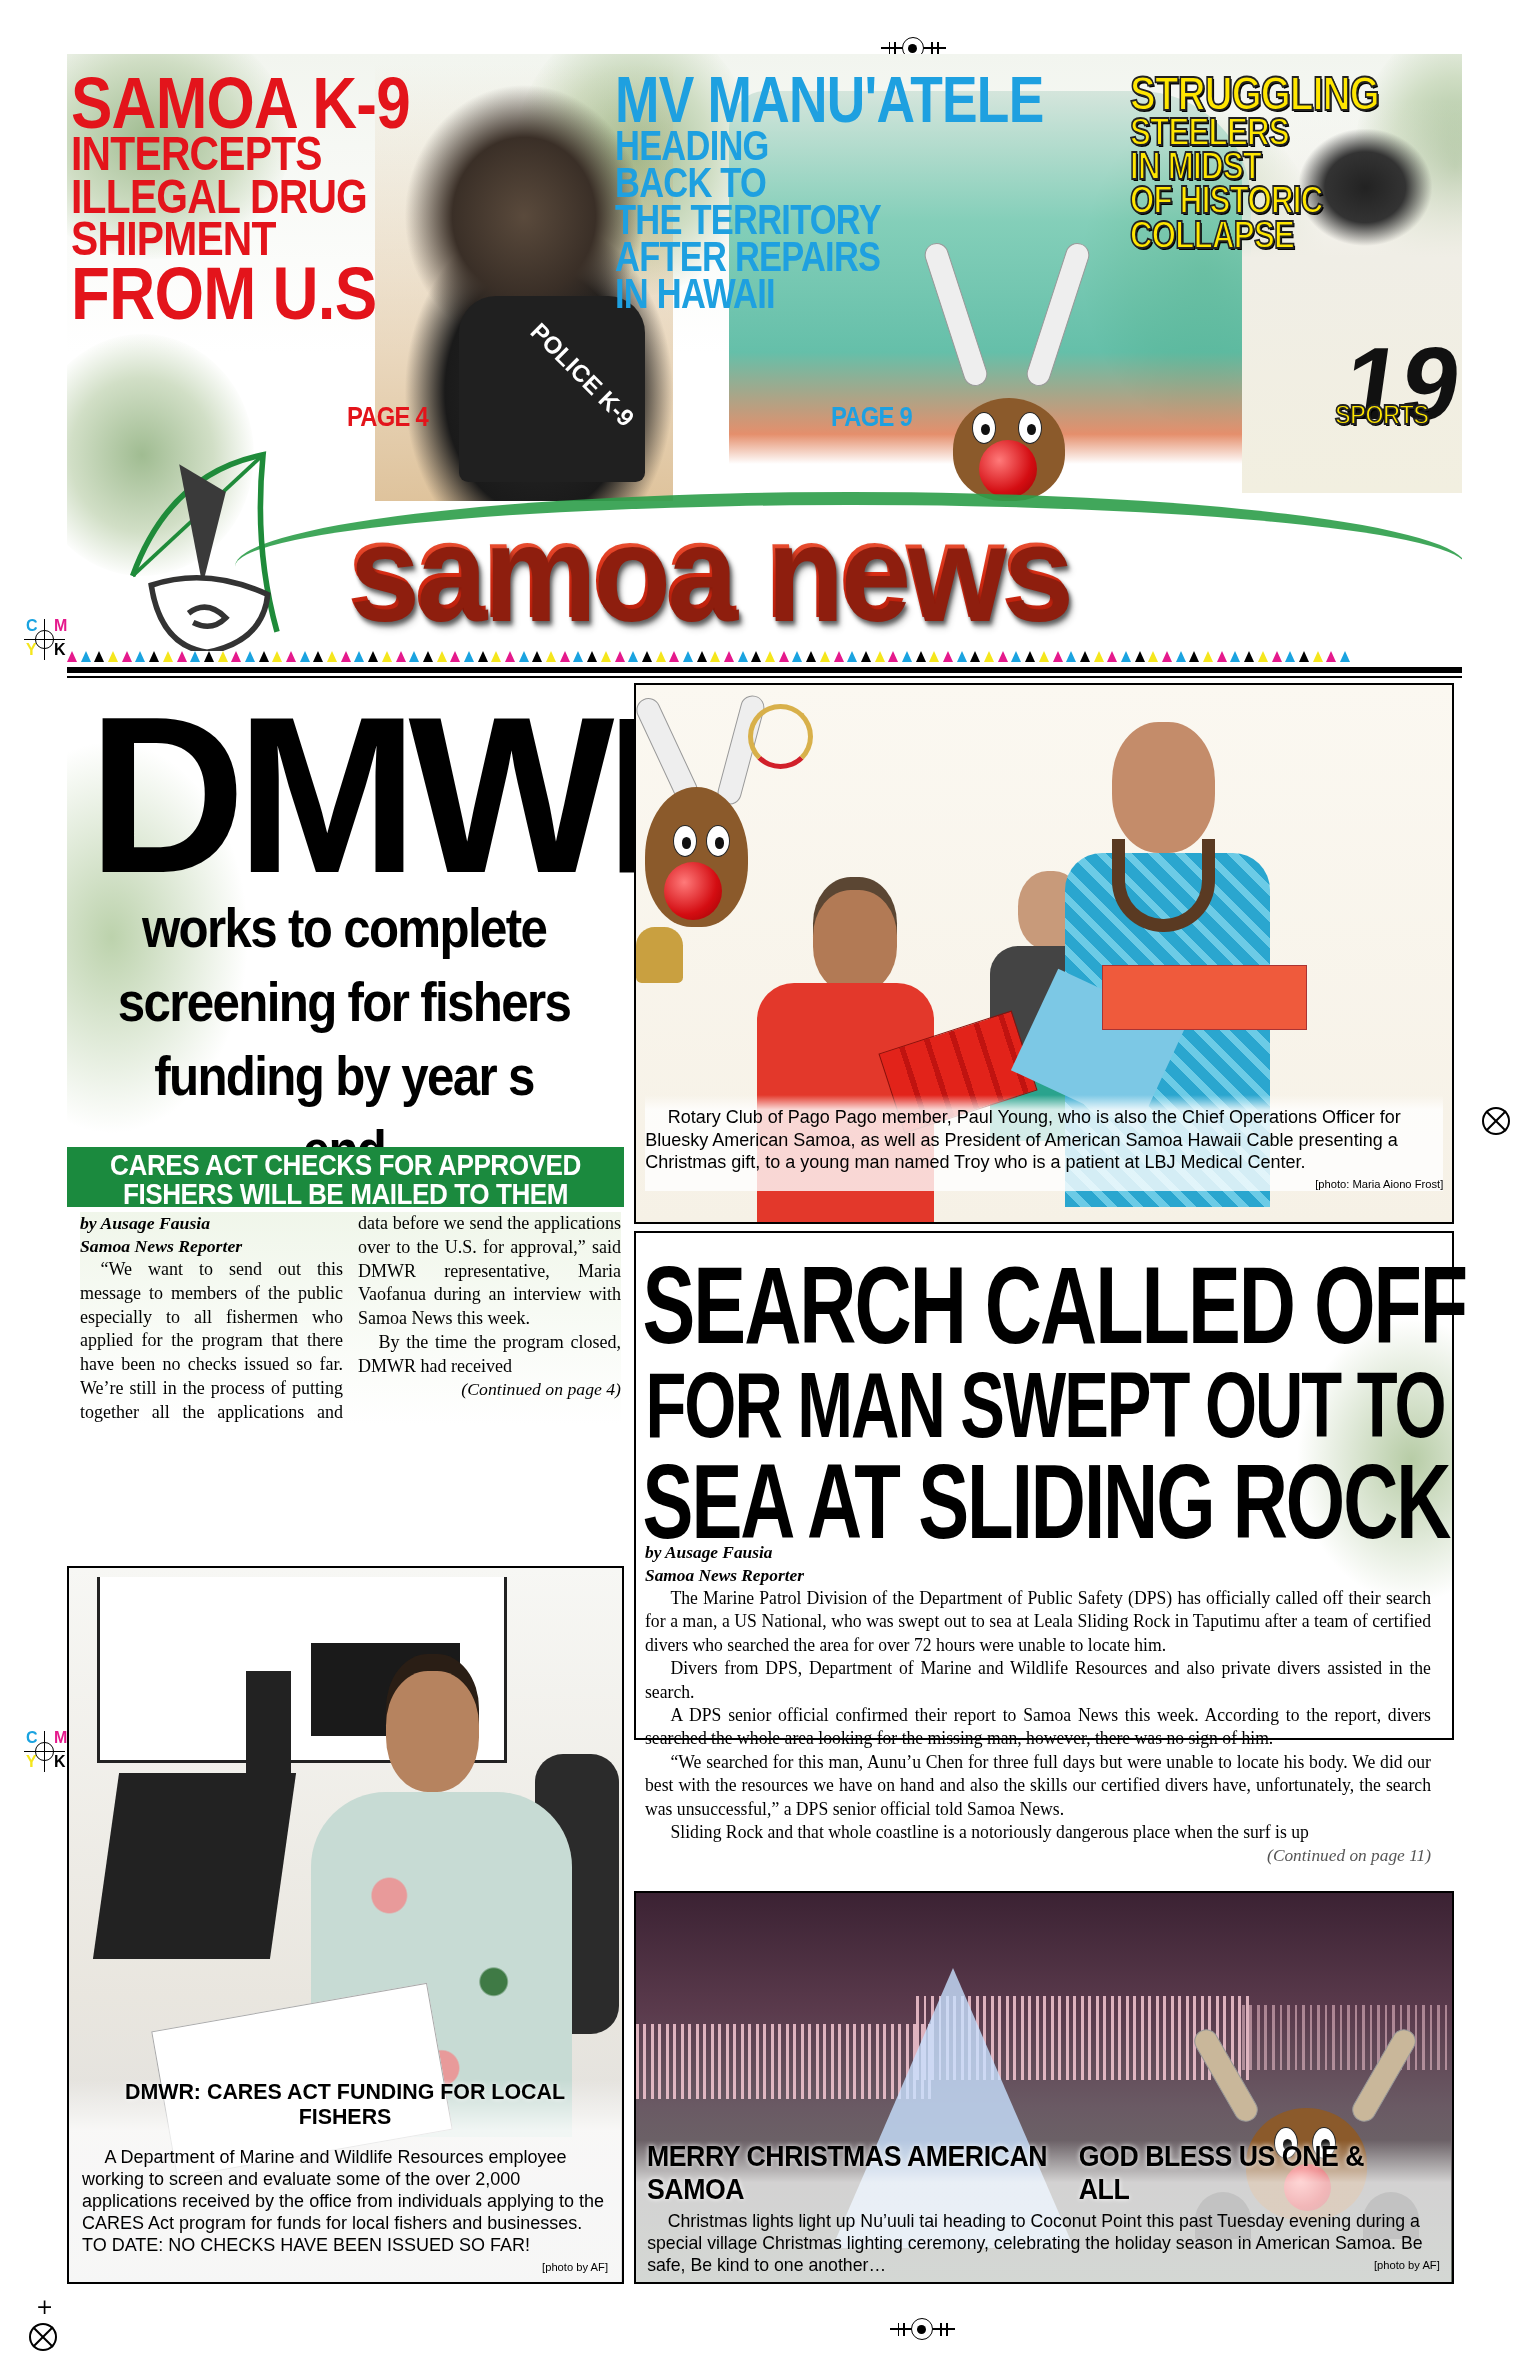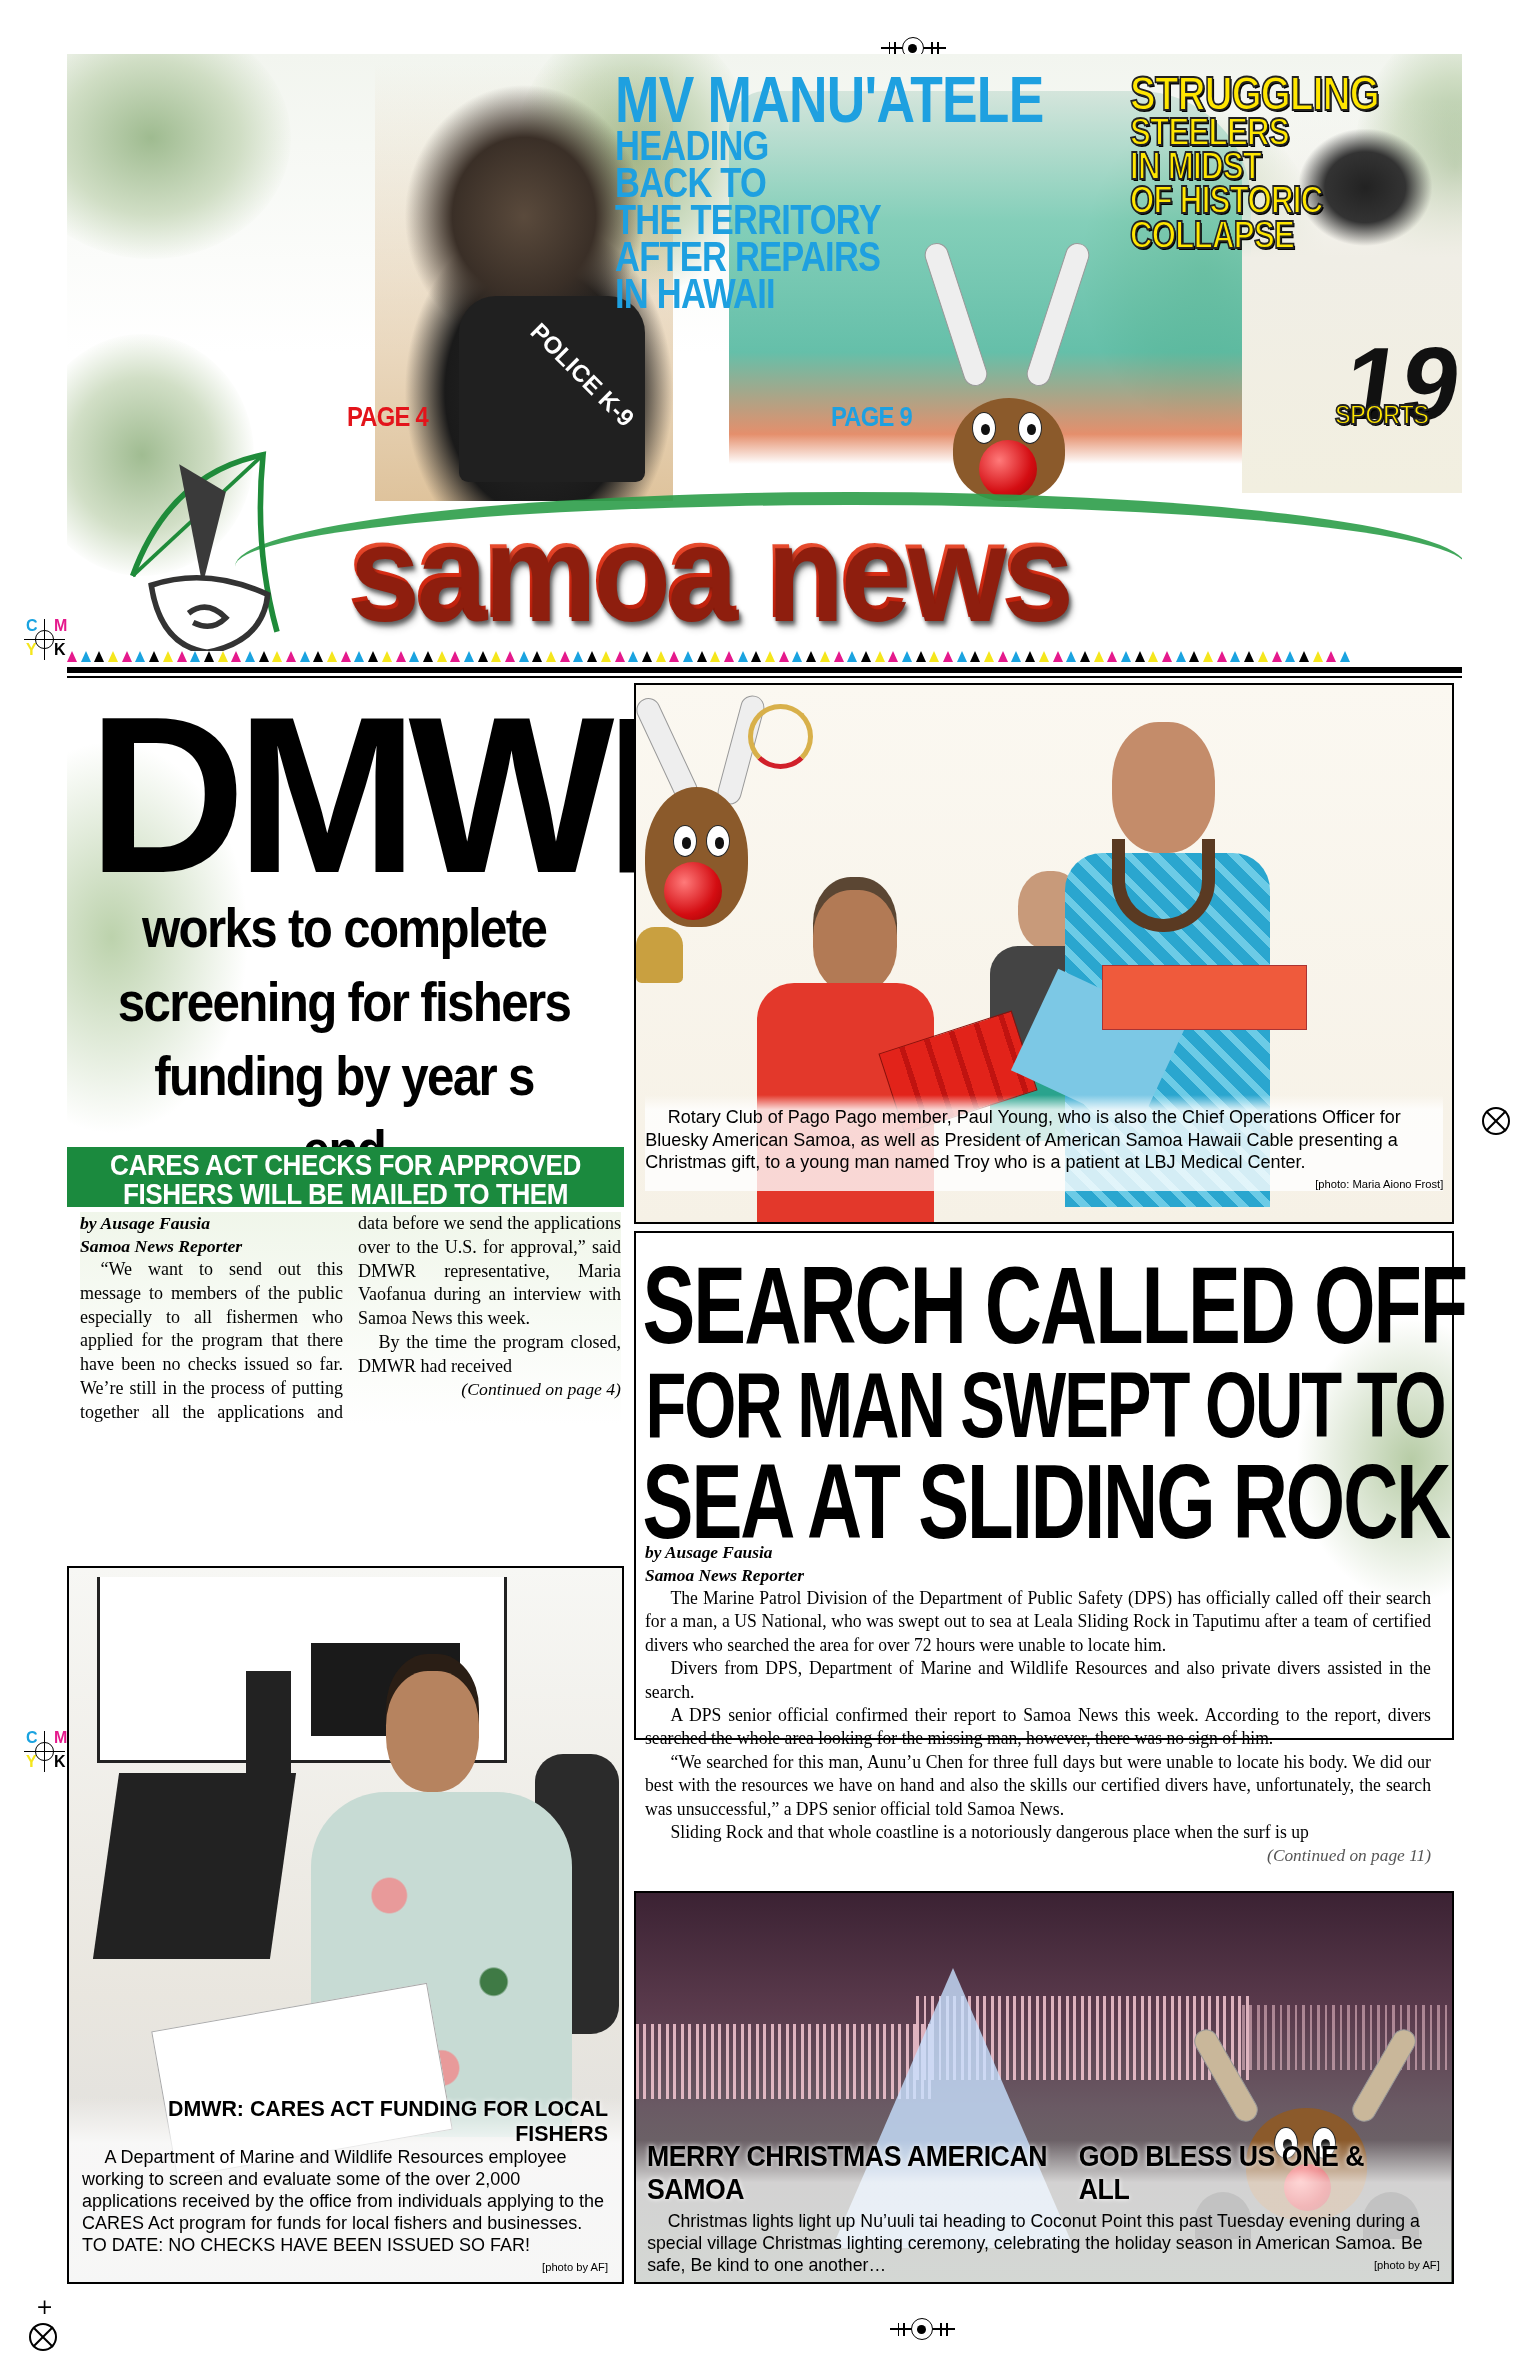--- a/index.html
+++ b/index.html
@@ -98,21 +98,21 @@
 .window{position:absolute;left:28px;top:9.3px;width:410px;height:186px;background:#fff;border:3.7px solid #222;border-top:none}
 .monitor{position:absolute;left:242px;top:75px;width:149px;height:93px;background:#1a1a1a}
 .tower{position:absolute;left:177px;top:103px;width:45px;height:112px;background:#222}
 .laptop{position:absolute;left:37px;top:205px;width:177px;height:186px;background:#222;transform:skewX(-8deg)}
 .woman{position:absolute;left:205px;top:103px;width:298px;height:466px}
 .woman .head{position:absolute;left:112px;top:0;width:93px;height:121px;background:#b6835f;border-radius:45%;box-shadow:0 -17px 0 #2a1e15}
 .woman .body{position:absolute;left:37px;top:121px;width:261px;height:345px;background:radial-gradient(circle at 30% 30%,#e89a9a 0 17px,rgba(0,0,0,0) 18.6px),radial-gradient(circle at 70% 55%,#3f7a45 0 13px,rgba(0,0,0,0) 15px),radial-gradient(circle at 50% 80%,#e89a9a 0 17px,rgba(0,0,0,0) 18.6px),#c7dbd4;border-radius:75px 75px 0 0}
 .papers{position:absolute;left:93px;top:438px;width:280px;height:149px;background:#fff;border:0.9px solid #aaa;transform:rotate(-10deg)}
 .chair{position:absolute;left:466px;top:186px;width:84px;height:280px;background:#2b2b2b;border-radius:28px}
 .office-cap{position:absolute;left:0;bottom:0;width:552px;padding:0 13px 7.5px 13px;background:linear-gradient(180deg,rgba(255,255,255,0),rgba(255,255,255,.75) 25%)}
-.office-hl{text-align:right;font:bold 21.4px "Liberation Sans",sans-serif;margin-bottom:0;text-shadow:0 0 5.6px #fff}
+.office-hl{text-align:center;font:bold 21.4px "Liberation Sans",sans-serif;margin-bottom:17px;text-shadow:0 0 5.6px #fff}
 
 
 .lights{position:absolute;left:634px;top:1891px;width:820px;height:393px;border:2.8px solid #000;background:linear-gradient(180deg,#3b2233 0%,#5a3a4c 30%,#6a5a64 55%,#6f7b6f 100%);overflow:hidden}
 .tree{position:absolute;left:196px;top:75px;width:0;height:0;border-left:121px solid transparent;border-right:121px solid transparent;border-bottom:280px solid rgba(200,225,255,.8)}
 .lightrow{position:absolute;height:56px;background:repeating-linear-gradient(90deg,#ffd0da 0 2.8px,rgba(0,0,0,0) 2.8px 7.5px);opacity:.8}
 .rd2{position:absolute;left:559px;top:131px;width:224px;height:214px}
 .lights-cap{position:absolute;left:0;bottom:0;width:815px;padding:0 11.2px 5.6px 11.2px;background:linear-gradient(180deg,rgba(255,255,255,0),rgba(255,255,255,.7) 30%)}
 .lights-hl{display:flex;justify-content:space-between;font:bold 29px "Liberation Sans",sans-serif;letter-spacing:-0.5px;padding:0 0 3.7px 0;transform:scaleX(.92);transform-origin:left top;width:108%;text-shadow:0 0 5.6px #fff}
 .lights-body{font:17.7px "Liberation Sans",sans-serif;line-height:1.25}
 .lights-body p{text-indent:20.5px}
@@ -170,20 +170,27 @@
   <div class="photo dog">
     <div class="dogvest">
         <span>POLICE K-9</span>
       </div>
   </div>
   <div class="photo ship"></div>
   <div class="photo player">
     <div class="num">19</div>
   </div>
 
+  <div class="teaser red" style="left:3.7px;top:17px">
+    <div style="font-size:73px;transform:scaleX(.85);transform-origin:left top;width:578px">SAMOA K-9</div>
+    <div style="font-size:48px;transform:scaleX(.85);transform-origin:left top;margin-top:-1.9px">INTERCEPTS</div>
+    <div style="font-size:48px;transform:scaleX(.85);transform-origin:left top">ILLEGAL DRUG</div>
+    <div style="font-size:48px;transform:scaleX(.85);transform-origin:left top">SHIPMENT</div>
+    <div style="font-size:75px;transform:scaleX(.85);transform-origin:left top">FROM U.S</div>
+  </div>
   <div class="pagelbl red" style="left:280px;top:347px">PAGE 4</div>
 
   <div class="teaser blue" style="left:548px;top:17px">
     <div style="font-size:65px;transform:scaleX(.82);transform-origin:left top;width:634px">MV MANU'ATELE</div>
     <div style="font-size:42px;transform:scaleX(.82);transform-origin:left top">HEADING</div>
     <div style="font-size:42px;transform:scaleX(.82);transform-origin:left top">BACK TO</div>
     <div style="font-size:42px;transform:scaleX(.82);transform-origin:left top">THE TERRITORY</div>
     <div style="font-size:42px;transform:scaleX(.82);transform-origin:left top">AFTER REPAIRS</div>
     <div style="font-size:42px;transform:scaleX(.82);transform-origin:left top">IN HAWAII</div>
   </div>

